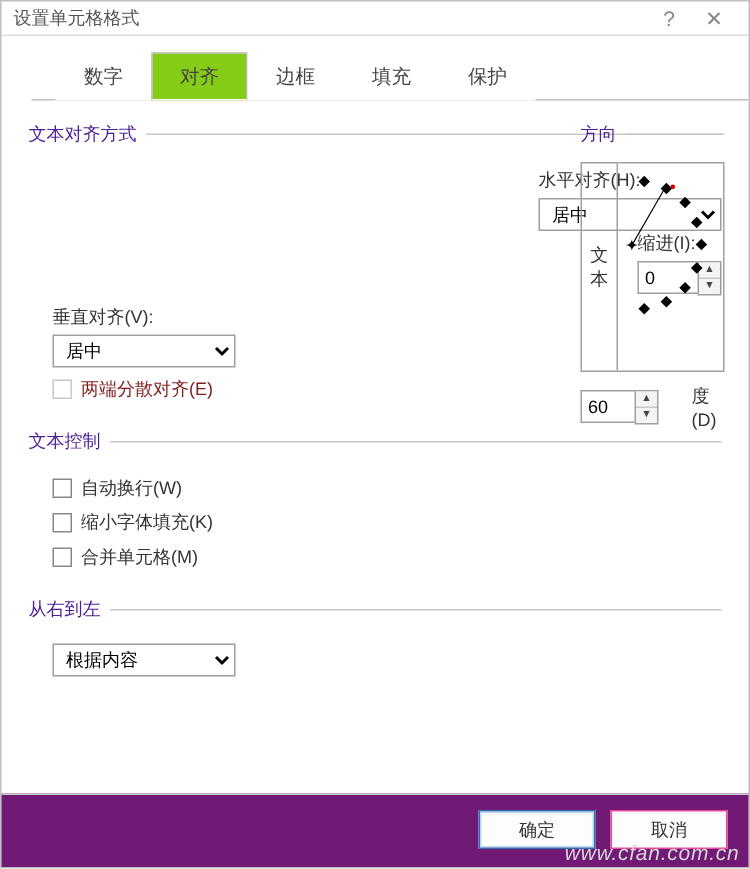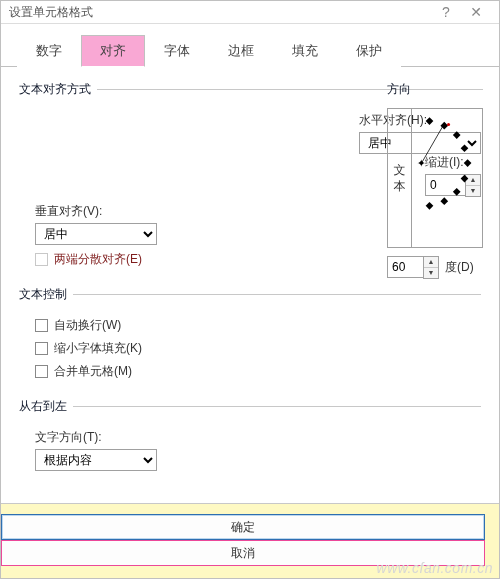--- a/index.html
+++ b/index.html
@@ -10,33 +10,34 @@
   }
   .titlebar {
     height:23px; display:flex; align-items:center; padding:0 8px;
     color:#555; font-size:12px; border-bottom:1px solid #ddd;
   }
   .titlebar .title { flex:1; }
   .titlebar .tb-btn { width:30px; text-align:center; color:#888; font-size:14px; cursor:default;}
   .tabs {
     display:flex; padding:10px 16px 0 16px; font-size:13px; color:#444;
     border-bottom:1px solid #c0c0c0;
+    margin-left:20px;
   }
   .tab {
     padding:6px 18px; border:1px solid transparent; border-bottom:none;
     cursor:default; position:relative; top:1px; background:#fff;
   }
   .tab.active {
-    border:1px solid #c0c0c0; border-bottom:1px solid #fff; background:#f9a8d4;
+    border:1px solid #c0c0c0; border-bottom:1px solid #fff; background:#84cc16;
   }
   .body { flex:1; padding:14px 18px 0 18px; font-size:12px; color:#333; position:relative;}
   fieldset {
     border:none; border-top:1px solid #c8c8c8; margin:0 0 14px 0; padding:8px 0 0 0;
   }
-  legend { padding:0 6px 0 0; color:#0f172a; font-size:12px;}
+  legend { padding:0 6px 0 0; color:#4c1d95; font-size:12px;}
   .row { margin:6px 0 4px 16px;flex-direction:column; }
   .lbl { display:block; margin-bottom:3px; color:#333;}
   select.combo, .spin, .deg-input {
     border:1px solid #a0a0a0; background:#fff; font-size:12px; height:22px;
     padding:0 4px;
   }
   select.combo { width:122px; }
   .indent-group { display:inline-block; vertical-align:top; margin-left:20px;}
   .spin-wrap { display:inline-flex; align-items:stretch; }
   .spin { width:40px; border-right:none;}
@@ -63,27 +64,26 @@
   .orient-box {
     border:1px solid #a0a0a0; height:140px; margin:2px 0 8px 0; position:relative;
     display:flex;
   }
   .orient-vtext {
     width:24px; border-right:1px solid #a0a0a0; display:flex; flex-direction:column;
     align-items:center; justify-content:center; font-size:12px; line-height:16px;
   }
   .orient-dial { flex:1; position:relative; }
   .orient-dial svg { position:absolute; inset:0; }
-  .deg-row { display:flex; align-items:center; gap:6px; }
+  .deg-row { display:flex; align-items:center; gap:22px; }
   .deg-input { width:36px; border-right:none;}
   .footer {
     border-top:1px solid #c8c8c8; padding:10px 14px 12px 0;
-    display:flex; justify-content:flex-end; 
-    background:#fef9c3;
-    flex-direction:column;
+    display:flex; justify-content:flex-end; gap:10px;
+    background:#701a75;
   }
   .btn {
     min-width:78px; height:26px; border:1px solid #ec4899; background:#fdfdfd;
     font-size:12px; color:#333; text-align:center; line-height:24px; cursor:default;
   }
   .btn.primary { border:1px solid #2f6fb0; box-shadow:0 0 0 1px #bcd7ef inset;}
   .watermark {
     position:absolute; right:6px; bottom:2px; font-size:14px; color:#d6d6d6;
     font-style:italic; letter-spacing:0.5px; pointer-events:none;
   }
@@ -97,21 +97,20 @@
 
   <div class="titlebar">
     <span class="title">设置单元格格式</span>
     <span class="tb-btn">?</span>
     <span class="tb-btn">✕</span>
   </div>
 
   <div class="tabs">
     <div class="tab">数字</div>
     <div class="tab active">对齐</div>
-    <div class="tab">字体</div>
     <div class="tab">边框</div>
     <div class="tab">填充</div>
     <div class="tab">保护</div>
   </div>
 
   <div class="body">
 
     <div class="top-block">
       <div class="top-left">
         <fieldset>
@@ -161,21 +160,20 @@
           </div>
           <div class="chk-row">
             <span class="chk"></span>
             <span>合并单元格(M)</span>
           </div>
         </fieldset>
 
         <fieldset>
           <legend>从右到左</legend>
           <div class="row">
-            <span class="lbl">文字方向(T):</span>
             <select class="combo">
               <option>根据内容</option>
             </select>
           </div>
         </fieldset>
       </div>
     </div>
 
     <div class="orient">
       <fieldset>

